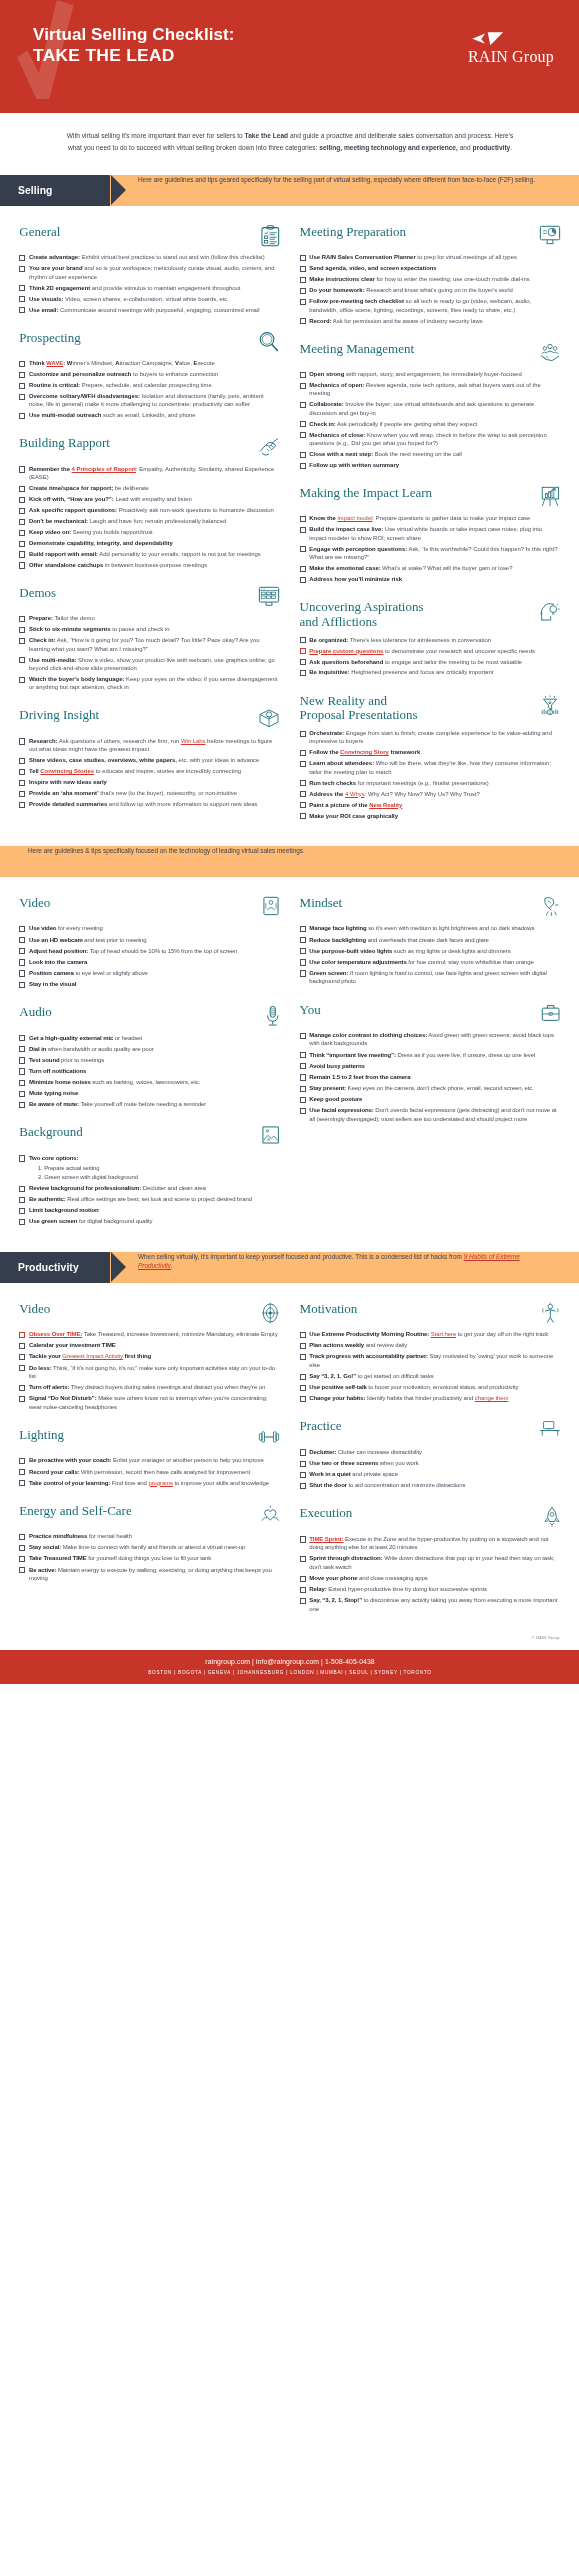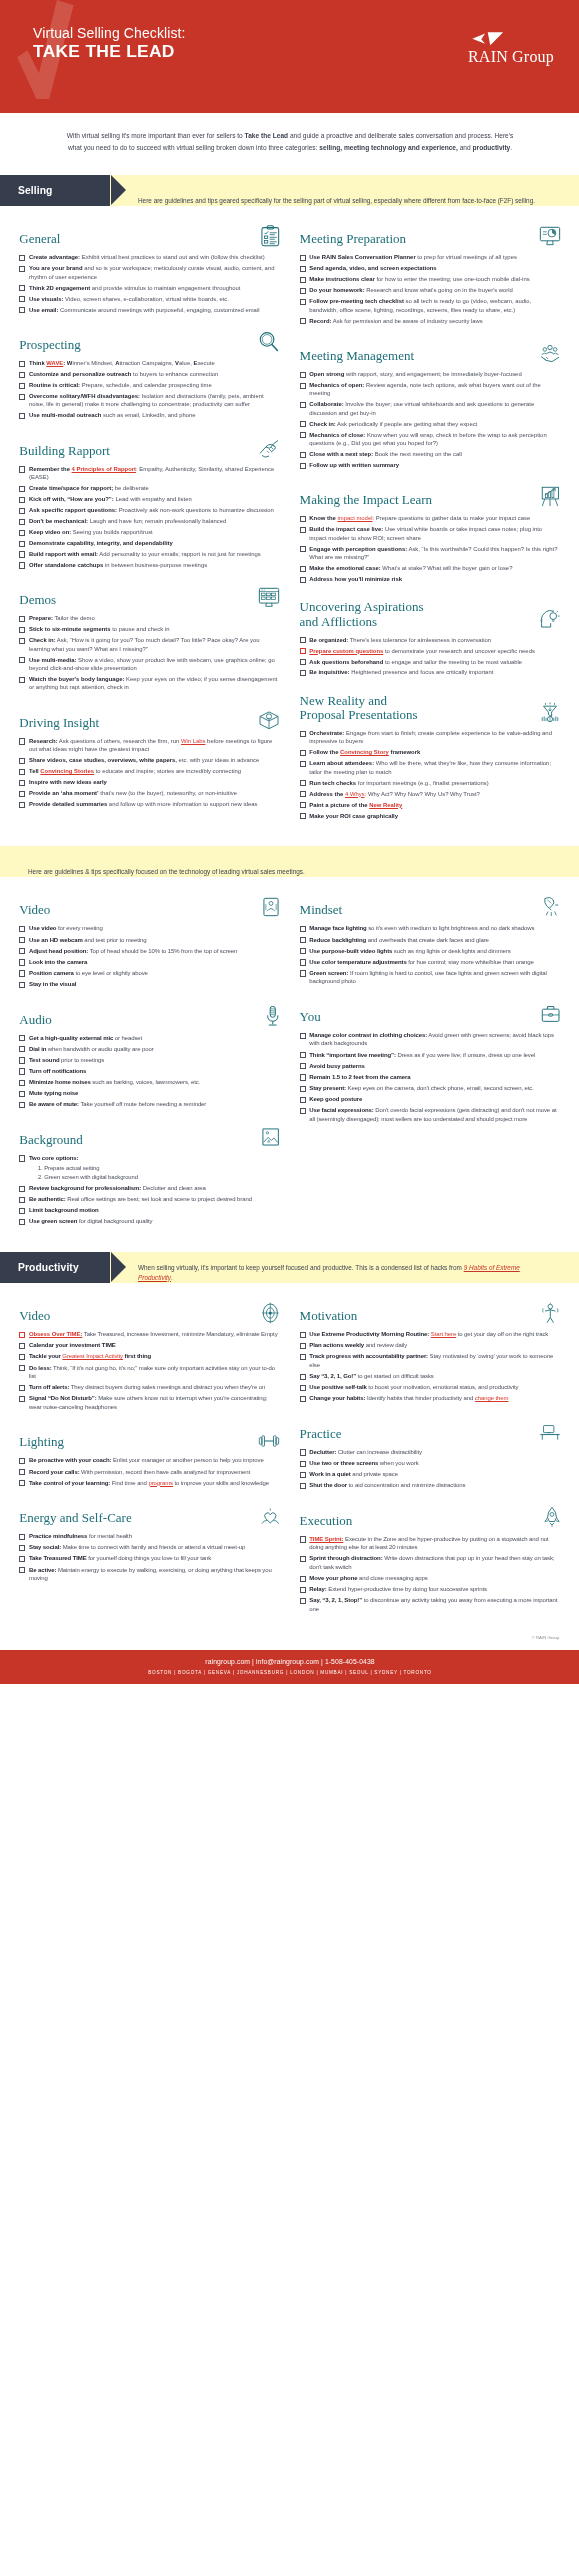--- a/index.html
+++ b/index.html
@@ -22,24 +22,24 @@
     position: absolute;
     left: 11.6px; top: -3.9px;
     width: 77px; height: 116px;
     opacity: .45;
   }
   .header-title-wrap {
     position: absolute;
     left: 33px; top: 24.5px;
   }
   .title-line1 {
-    font-size: 14px;
+    font-size: 17px;
     color: #fff;
     letter-spacing: 0.1px;
-    font-weight: 400;
+    font-weight: 700;
     line-height: 1.2;
   }
   .title-line2 {
     font-size: 17.4px;
     color: #fff;
     font-weight: bold;
     letter-spacing: 0.3px;
     line-height: 1.25;
   }
   .brand {
@@ -63,23 +63,23 @@
     font-size: 6.6px;
     line-height: 1.85;
     color: #3d4250;
   }
   .intro b { font-weight: bold; }
 
   
   .banner {
     position: relative;
     height: 31px;
-    background: #fef9c3;
+    background: #fdba74;
     display: flex;
-    align-items: flex-end;
+    align-items: flex-start;
     margin-top: 3.9px;
   }
   .banner-tab {
     position: relative;
     background: #363e4e;
     height: 31px;
     display: flex;
     align-items: center;
     padding-left: 18px;
     padding-right: 9px;
@@ -113,21 +113,21 @@
   .cols {
     display: flex;
     padding: 19.3px 19.3px 5.2px 19.3px;
     gap: 19.3px;
   }
   .col { width: 261px; }
 
   .grp { margin-bottom: 16.7px; position: relative; }
   .grp-head {
     display: flex;
-    align-items: flex-end;
+    align-items: flex-start;
     justify-content: space-between;
     margin-bottom: 6.4px;
     min-height: 22px;
   }
   .grp-title {
     font-family: "Liberation Serif", serif;
     font-size: 13px;
     color: #1d6e78;
     line-height: 1.12;
     font-weight: normal;

